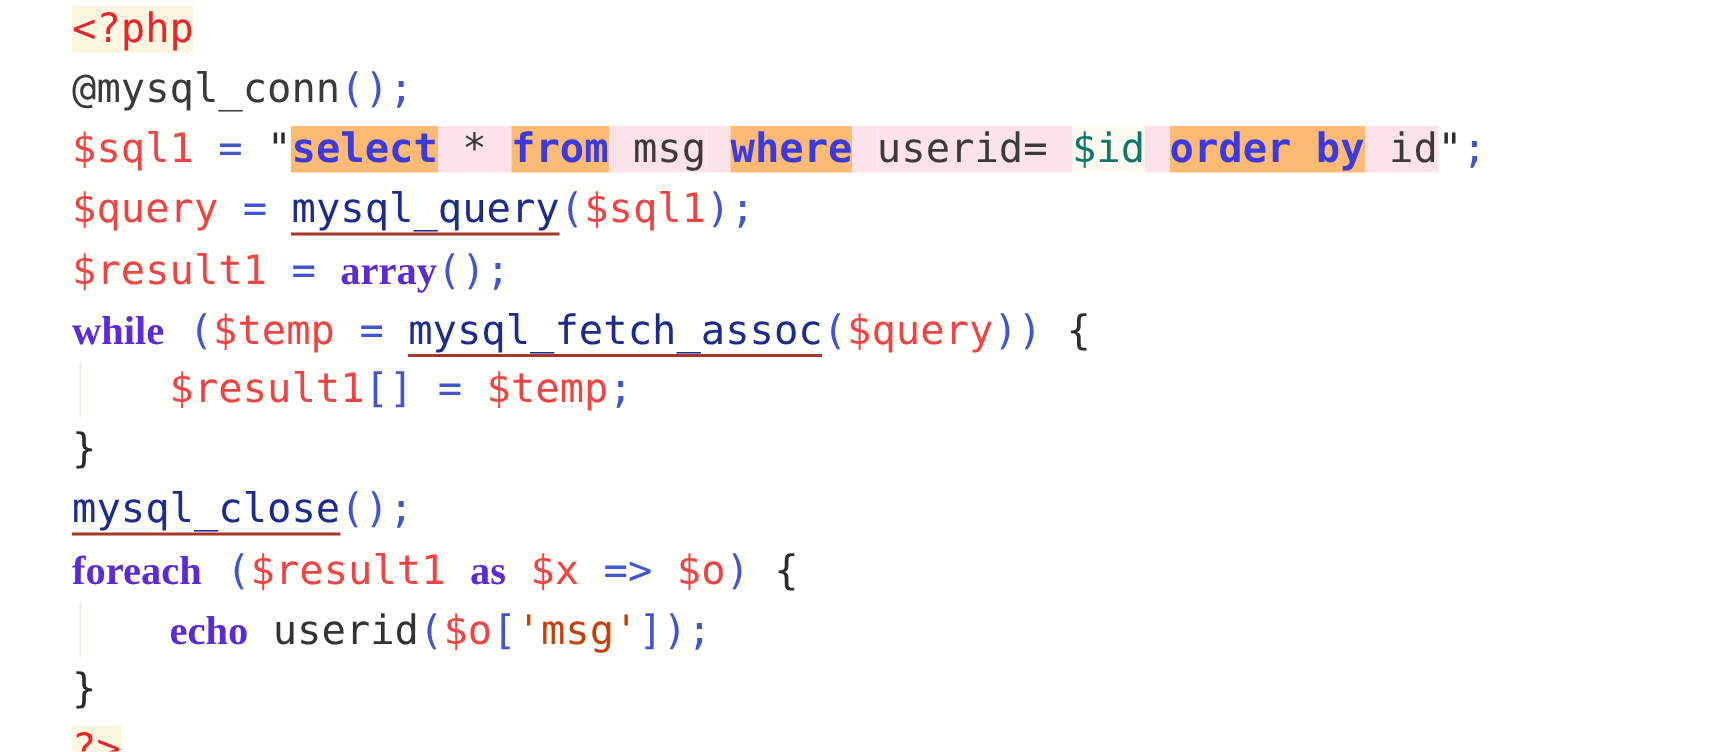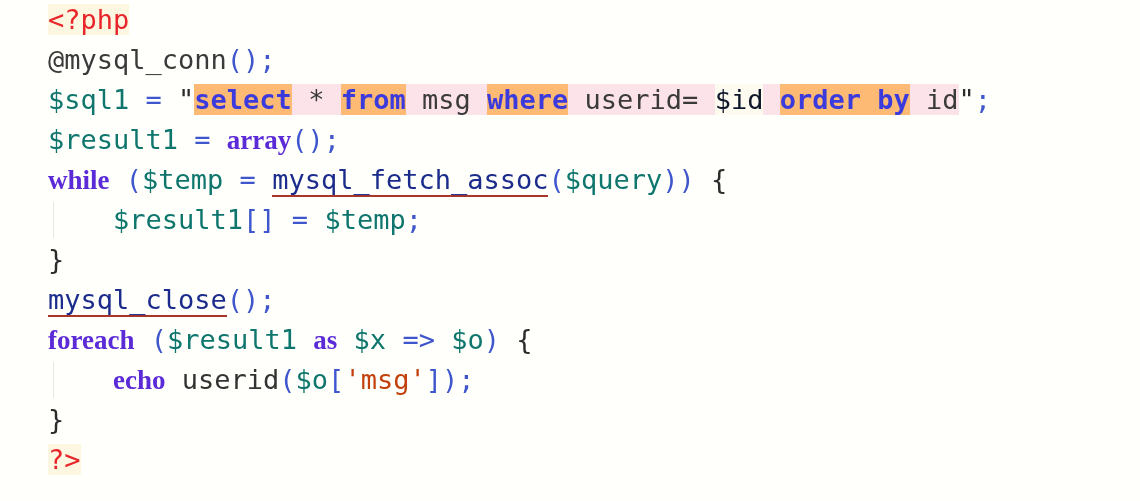--- a/index.html
+++ b/index.html
@@ -29,31 +29,31 @@
     line-height: 40px;
     font-size: 27px;
     white-space: pre;
     padding-left: 48px;
     box-sizing: border-box;
     letter-spacing: 0px;
   }
 
   
   .tok-phptag      { color: #e8252a; background: #fdf6e0; }
-  .tok-var         { color: #0f766e; }
+  .tok-var         { color: #ef4444; }
   .tok-op          { color: #3f56cc; }
   .tok-punc        { color: #3f56cc; }
   .tok-kw          { color: #5b2bd8; font-weight: bold; font-family: Liberation Serif, serif; }
   .tok-plain       { color: #3a3a3a; }
   .tok-ident       { color: #333333; }
   .tok-deprecated  { color: #1b2c8c; border-bottom: 2px solid #a8372a; }
   .tok-quote       { color: #2b2b2b; }
   .tok-sqlkw       { color: #3b3bdd; font-weight: bold; background: #fdba74; }
   .tok-sqlplain    { color: #3a3a3a; background: #fce3ea; }
-  .tok-interp      { color: #0f172a; background: #fdfbf0; }
+  .tok-interp      { color: #0f766e; background: #fdfbf0; }
   .tok-strsingle   { color: #c2410c; }
   .tok-brace       { color: #2b2b2b; }
 
   
   .indent-guide::before {
     content: "";
     position: absolute;
     left: 53px;
     top: 2px;
     bottom: 2px;
@@ -61,20 +61,21 @@
     background: #e9e6dd;
   }
 </style>
 </head>
 <body>
 
 <div id="code-block">
     <div class="code-line"><span class="tok-phptag">&lt;?php</span></div>
     <div class="code-line"><span class="tok-plain">@mysql_conn</span><span class="tok-punc">();</span></div>
     <div class="code-line"><span class="tok-var">$sql1</span><span class="tok-plain"> </span><span class="tok-op">=</span><span class="tok-plain"> </span><span class="tok-quote">"</span><span class="tok-sqlkw">select</span><span class="tok-sqlplain"> </span><span class="tok-sqlplain">*</span><span class="tok-sqlplain"> </span><span class="tok-sqlkw">from</span><span class="tok-sqlplain"> </span><span class="tok-sqlplain">msg</span><span class="tok-sqlplain"> </span><span class="tok-sqlkw">where</span><span class="tok-sqlplain"> </span><span class="tok-sqlplain">userid=</span><span class="tok-sqlplain"> </span><span class="tok-interp">$id</span><span class="tok-sqlplain"> </span><span class="tok-sqlkw">order by</span><span class="tok-sqlplain"> </span><span class="tok-sqlplain">id</span><span class="tok-quote">"</span><span class="tok-punc">;</span></div>
+    <div class="code-line"><span class="tok-var">$query</span><span class="tok-plain"> </span><span class="tok-op">=</span><span class="tok-plain"> </span><span class="tok-deprecated">mysql_query</span><span class="tok-punc">(</span><span class="tok-var">$sql1</span><span class="tok-punc">);</span></div>
     <div class="code-line"><span class="tok-var">$result1</span><span class="tok-plain"> </span><span class="tok-op">=</span><span class="tok-plain"> </span><span class="tok-kw">array</span><span class="tok-punc">();</span></div>
     <div class="code-line"><span class="tok-kw">while</span><span class="tok-plain"> </span><span class="tok-punc">(</span><span class="tok-var">$temp</span><span class="tok-plain"> </span><span class="tok-op">=</span><span class="tok-plain"> </span><span class="tok-deprecated">mysql_fetch_assoc</span><span class="tok-punc">(</span><span class="tok-var">$query</span><span class="tok-punc">))</span><span class="tok-plain"> </span><span class="tok-brace">{</span></div>
     <div class="code-line indent-guide"><span class="tok-plain">    </span><span class="tok-var">$result1</span><span class="tok-punc">[]</span><span class="tok-plain"> </span><span class="tok-op">=</span><span class="tok-plain"> </span><span class="tok-var">$temp</span><span class="tok-punc">;</span></div>
     <div class="code-line"><span class="tok-brace">}</span></div>
     <div class="code-line"><span class="tok-deprecated">mysql_close</span><span class="tok-punc">();</span></div>
     <div class="code-line"><span class="tok-kw">foreach</span><span class="tok-plain"> </span><span class="tok-punc">(</span><span class="tok-var">$result1</span><span class="tok-plain"> </span><span class="tok-kw">as</span><span class="tok-plain"> </span><span class="tok-var">$x</span><span class="tok-plain"> </span><span class="tok-op">=&gt;</span><span class="tok-plain"> </span><span class="tok-var">$o</span><span class="tok-punc">)</span><span class="tok-plain"> </span><span class="tok-brace">{</span></div>
     <div class="code-line indent-guide"><span class="tok-plain">    </span><span class="tok-kw">echo</span><span class="tok-plain"> </span><span class="tok-ident">userid</span><span class="tok-punc">(</span><span class="tok-var">$o</span><span class="tok-punc">[</span><span class="tok-strsingle">'msg'</span><span class="tok-punc">]);</span></div>
     <div class="code-line"><span class="tok-brace">}</span></div>
     <div class="code-line"><span class="tok-phptag">?&gt;</span></div>
   </div>

